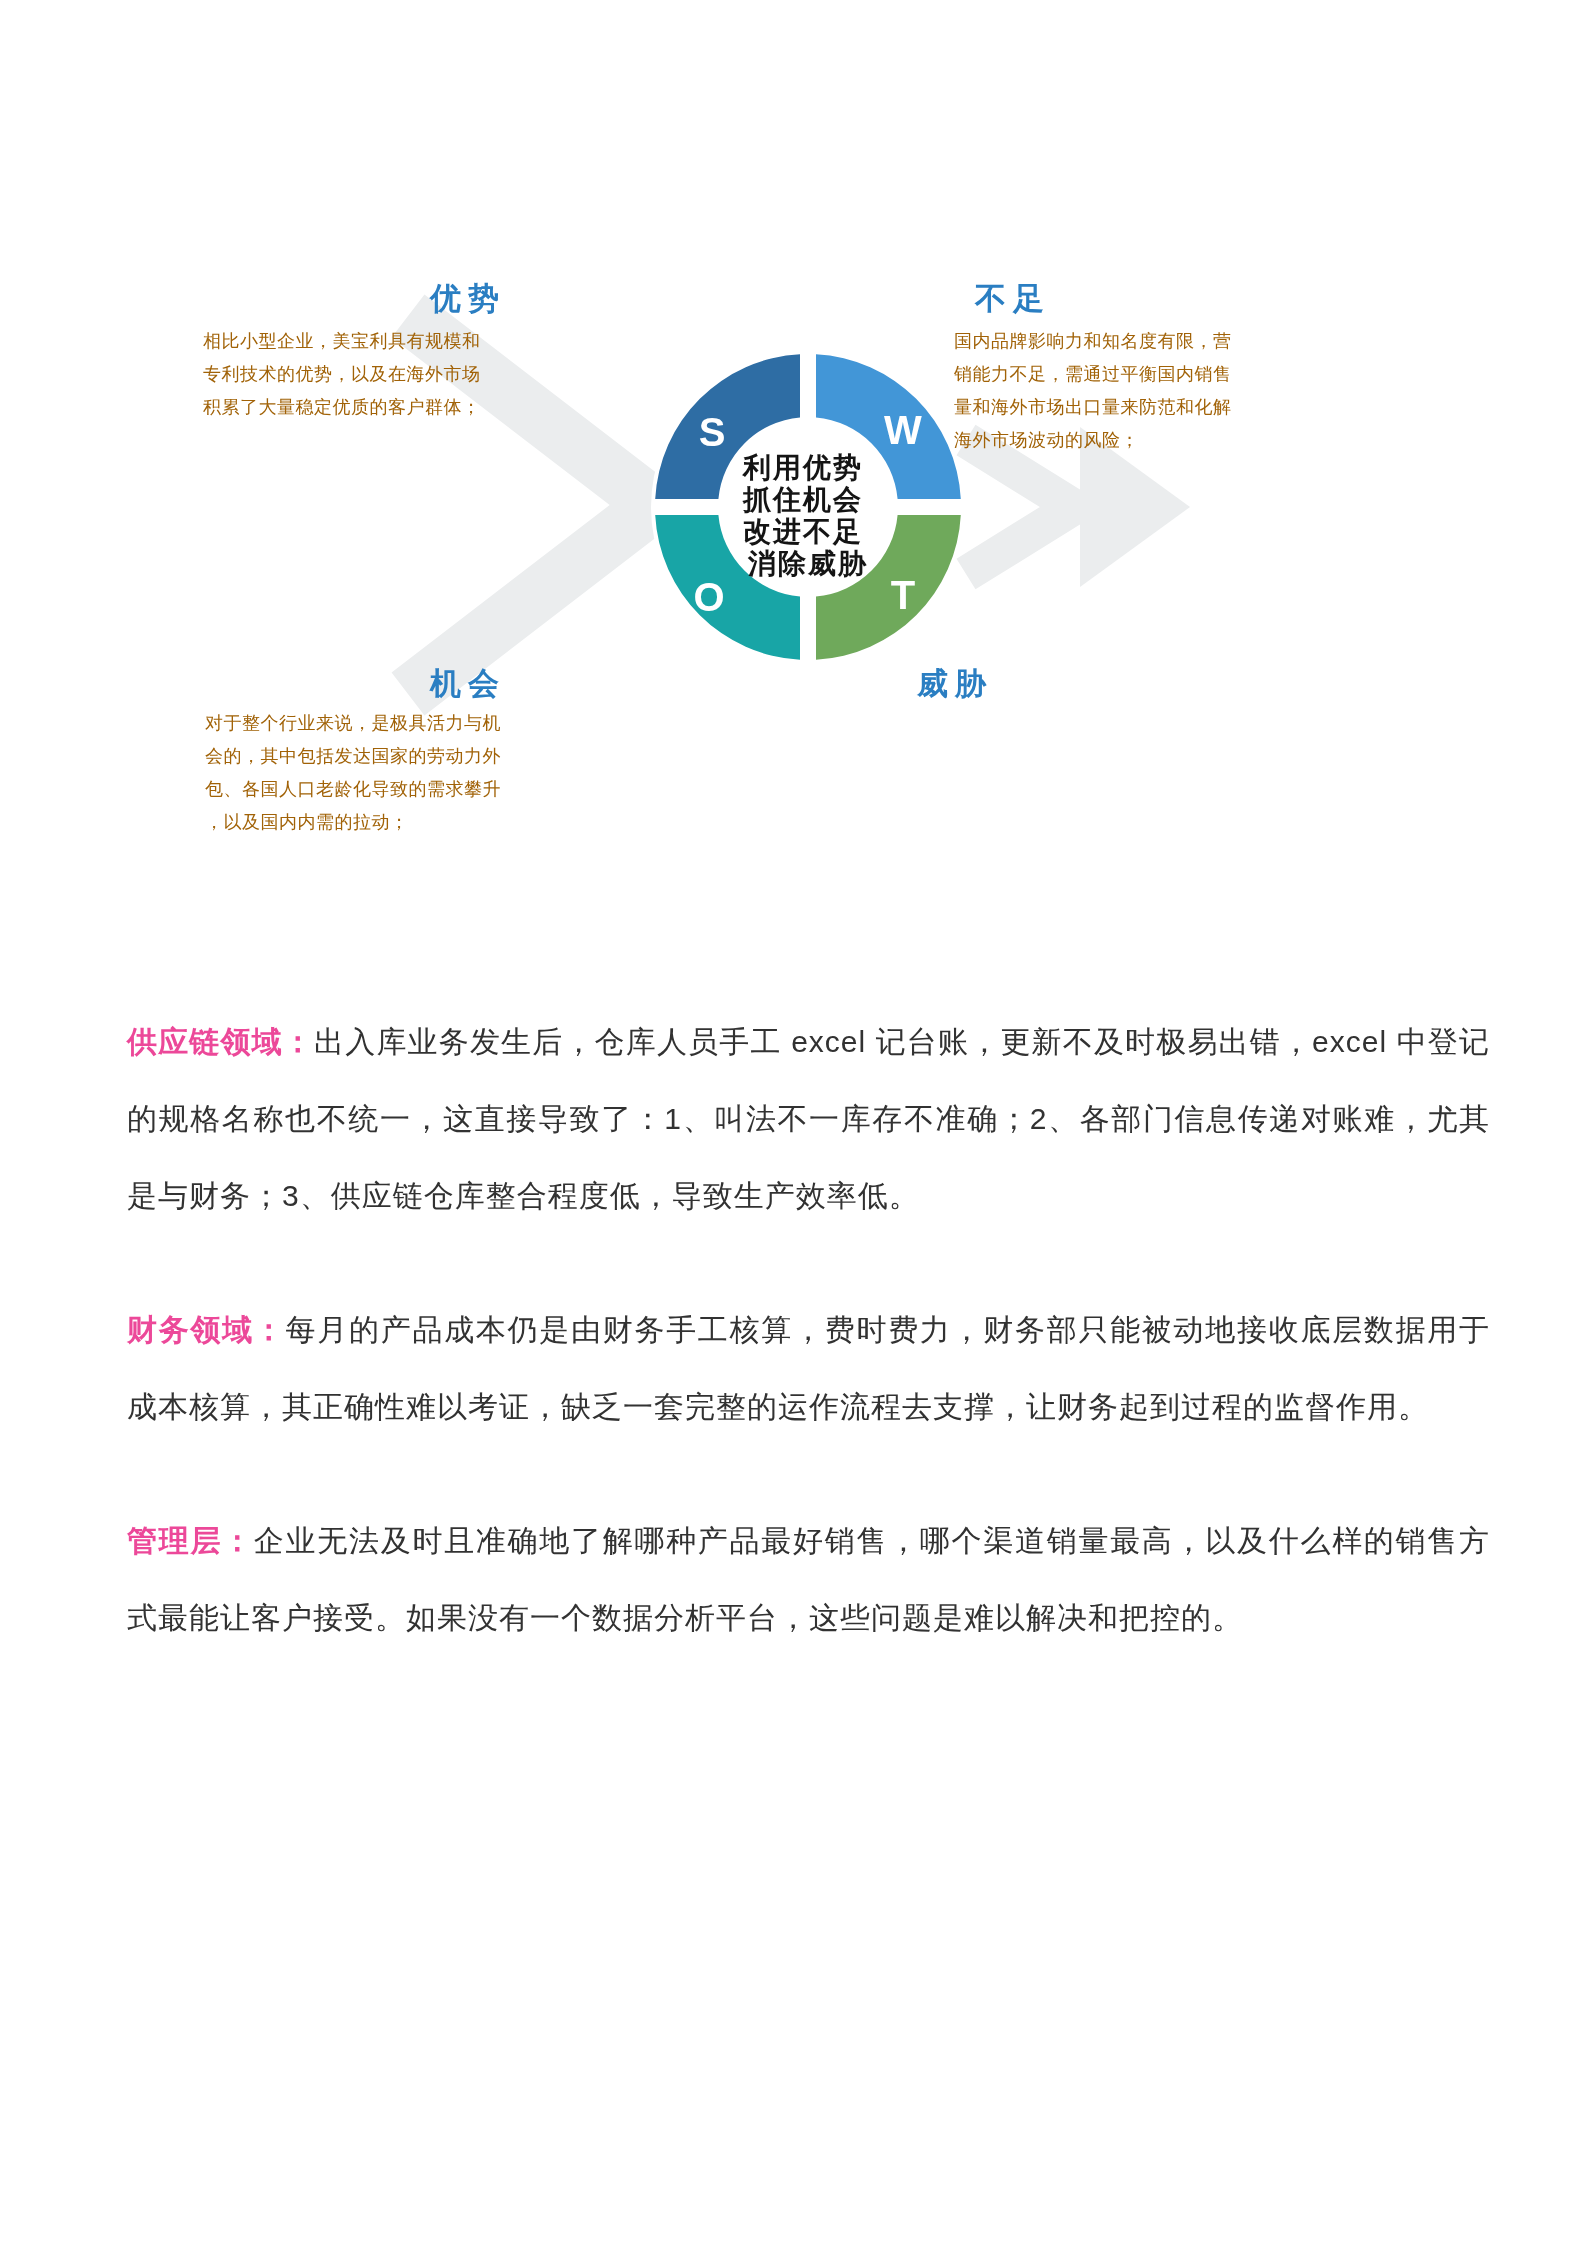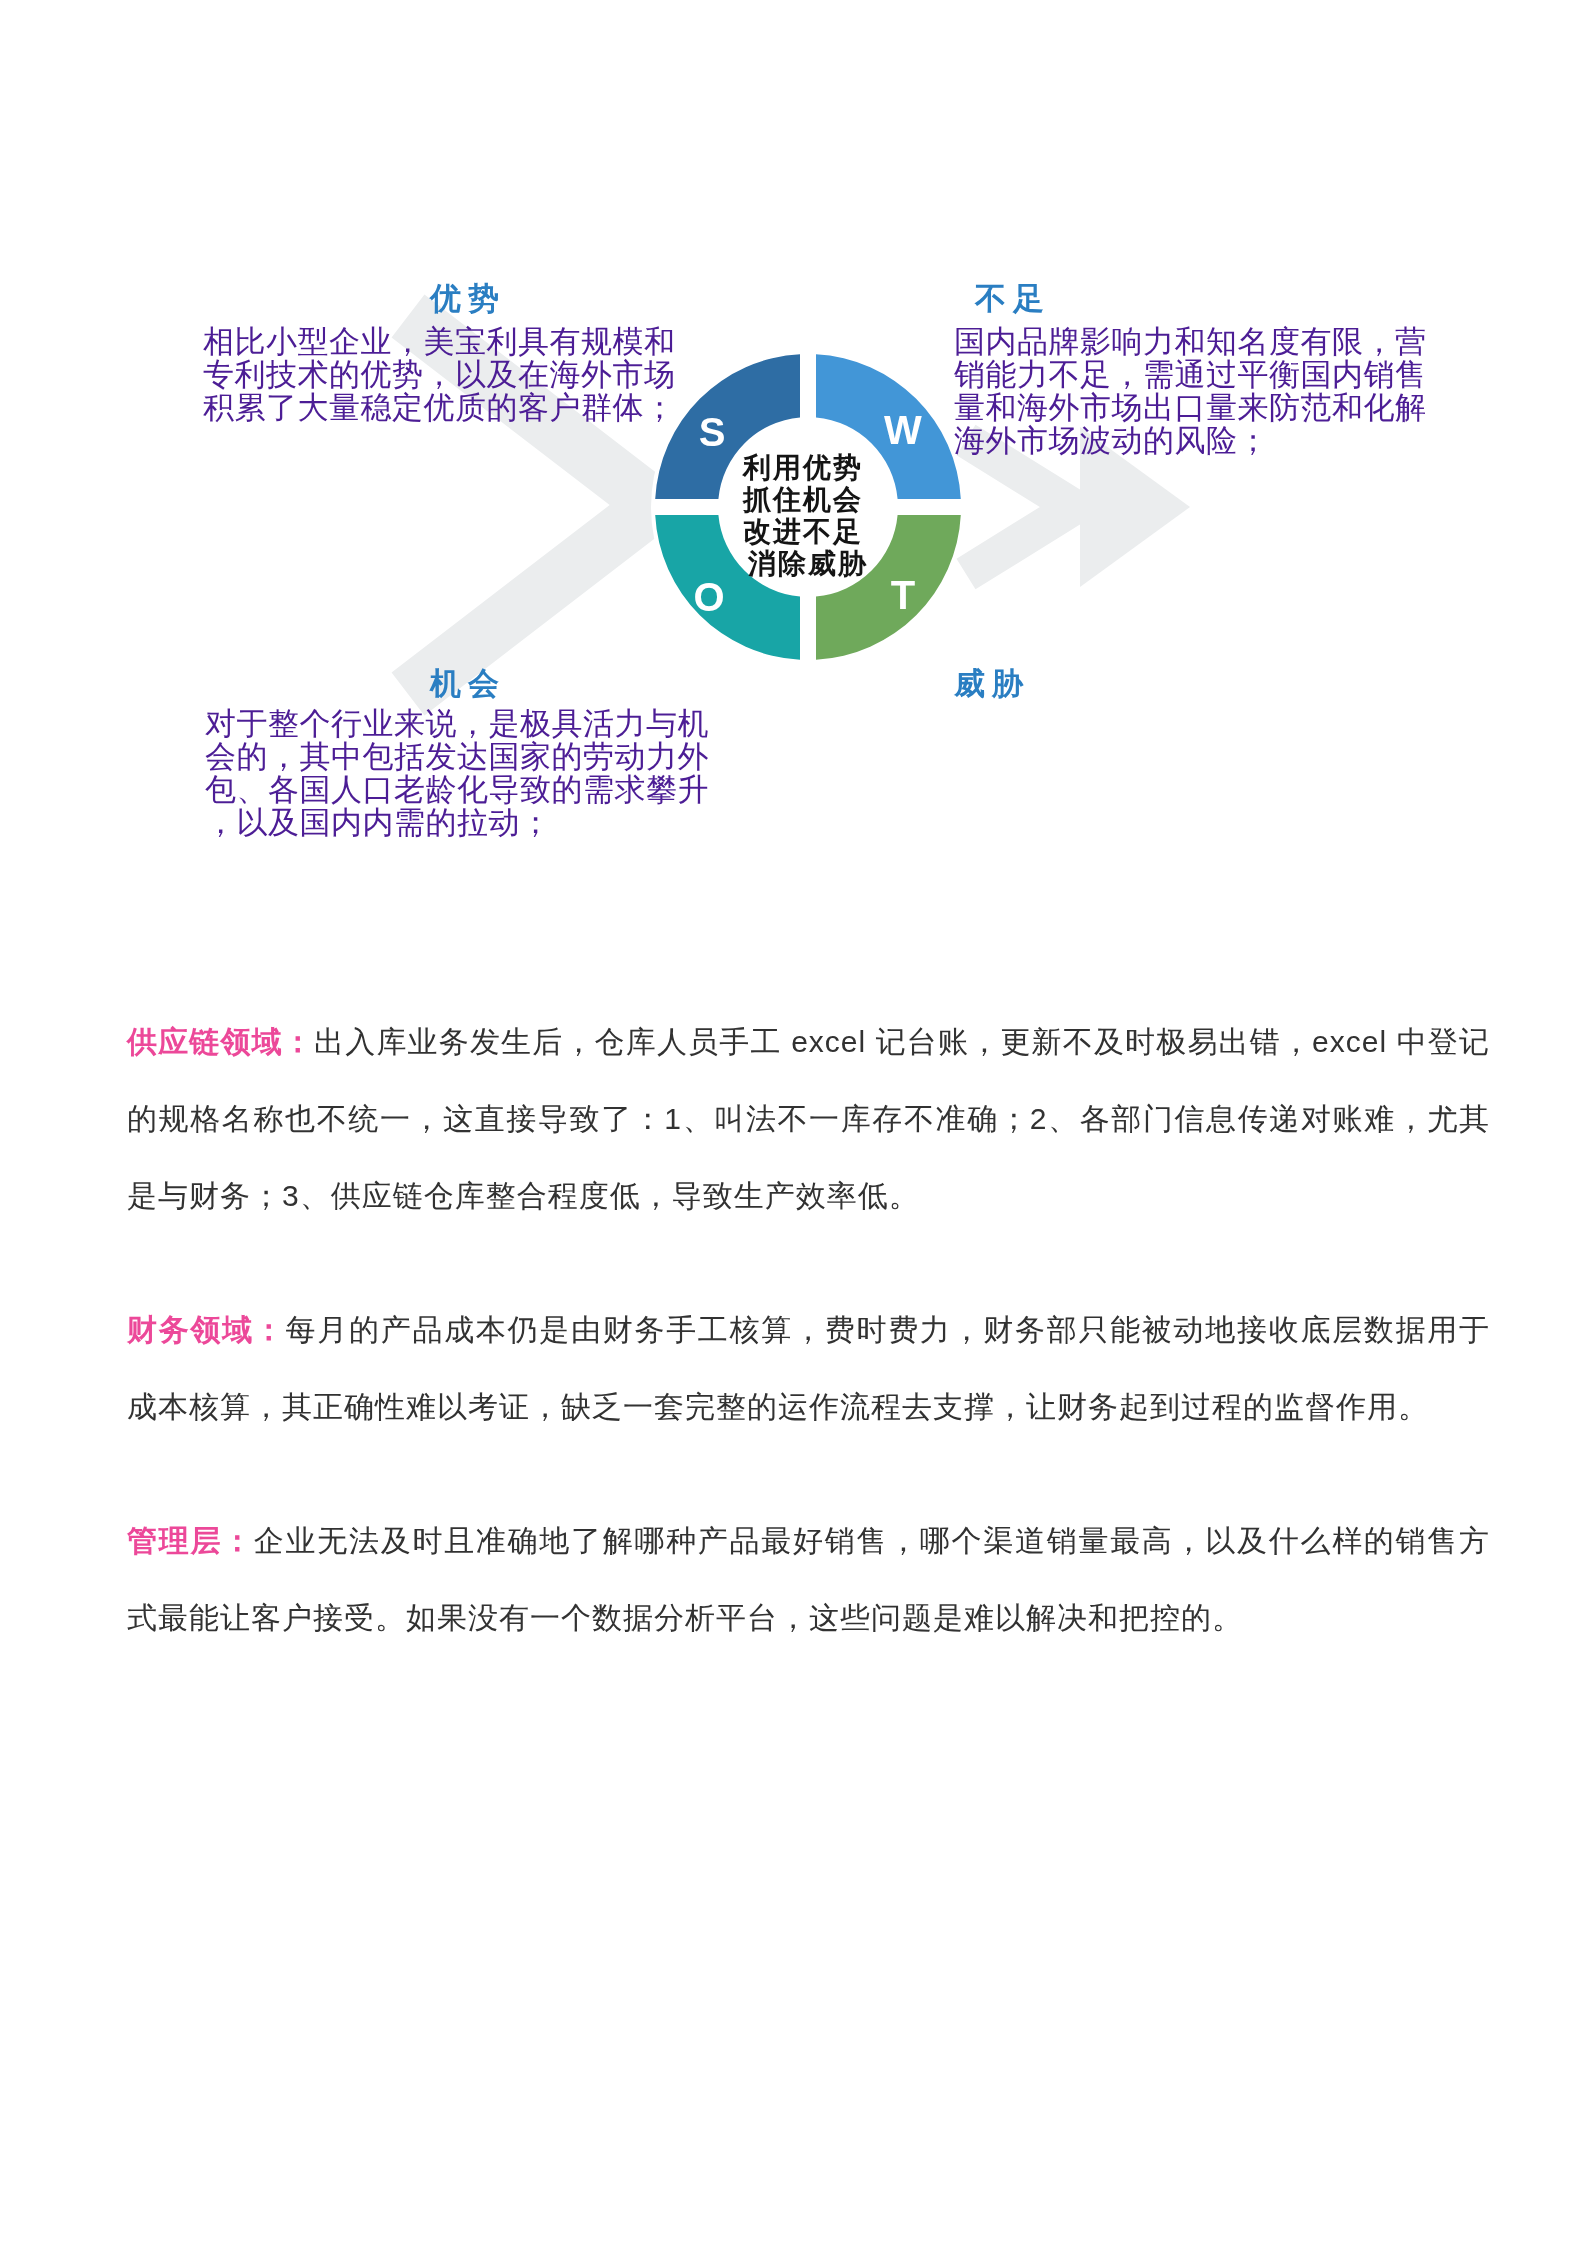--- a/index.html
+++ b/index.html
@@ -7,21 +7,21 @@
     position:relative;width:1587px;height:2245px;background:#ffffff;
     font-family:"Liberation Sans",sans-serif;overflow:hidden;
   }
   .diagram-svg{position:absolute;left:0;top:0;}
   .quad-title{
     position:absolute;font-size:31px;font-weight:bold;color:#2A7EC2;
     letter-spacing:7px;white-space:nowrap;
   }
   .quad-title.centered{}
   .quad-text{
-    position:absolute;font-size:31px;line-height:33px;color:#4c1d95;
+    position:absolute;font-size:18px;line-height:33px;color:#a16207;
     letter-spacing:0.5px;white-space:nowrap;
   }
   .challenges{position:absolute;left:127px;top:1003px;width:1363px;}
   .challenges-heading{
     font-size:33px;font-weight:bold;color:#1F1F1F;letter-spacing:5px;
     line-height:43px;margin:0 0 35px 0;
   }
   .body-para{
     font-size:30px;line-height:77px;color:#323232;text-align:justify;
     letter-spacing:1px;margin:0 0 57px 0;
@@ -75,21 +75,21 @@
   </div>
 
   <div class="quad-title centered" style="left:430px;top:663px;width:330px;">机会</div>
   <div class="quad-text" style="left:205px;top:707px;">
     <div>对于整个行业来说，是极具活力与机</div>
     <div>会的，其中包括发达国家的劳动力外</div>
     <div>包、各国人口老龄化导致的需求攀升</div>
     <div>，以及国内内需的拉动；</div>
   </div>
 
-  <div class="quad-title" style="left:954px;top:663px;">威胁</div>
+  <div class="quad-title" style="left:917px;top:663px;">威胁</div>
 
   <div class="challenges">
 
     <p class="body-para"><span class="para-label">供应链领域：</span><span>出入库业务发生后，仓库人员手工 excel 记台账，更新不及时极易出错，excel 中登记的规格名称也不统一，这直接导致了：1、叫法不一库存不准确；2、各部门信息传递对账难，尤其是与财务；3、供应链仓库整合程度低，导致生产效率低。</span></p>
 
 
     <p class="body-para"><span class="para-label">财务领域：</span><span>每月的产品成本仍是由财务手工核算，费时费力，财务部只能被动地接收底层数据用于成本核算，其正确性难以考证，缺乏一套完整的运作流程去支撑，让财务起到过程的监督作用。</span></p>
 
     <p class="body-para"><span class="para-label">管理层：</span><span>企业无法及时且准确地了解哪种产品最好销售，哪个渠道销量最高，以及什么样的销售方式最能让客户接受。如果没有一个数据分析平台，这些问题是难以解决和把控的。</span></p>
   </div>

